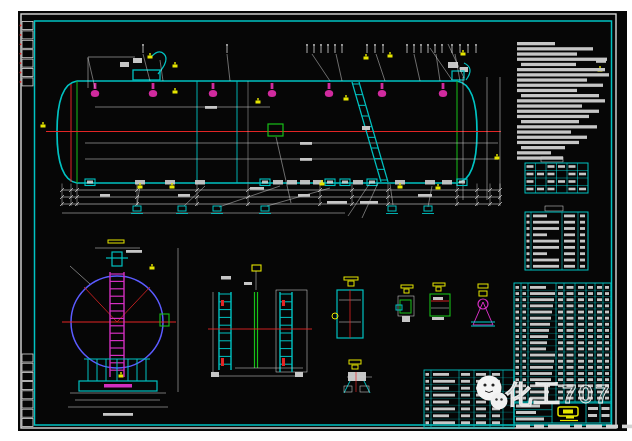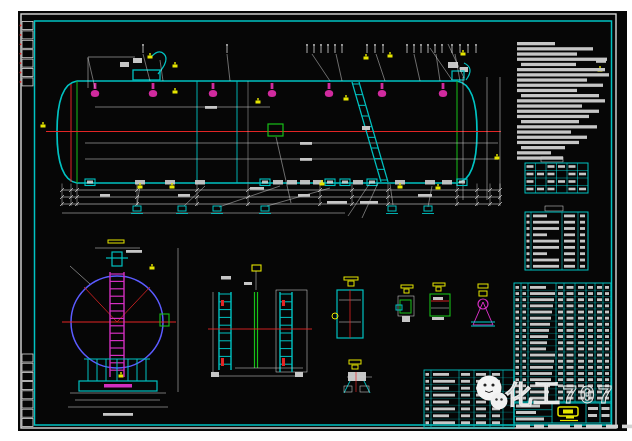--- a/index.html
+++ b/index.html
@@ -1,17 +1,17 @@
 <!DOCTYPE html>
 <html><head>
 <meta charset="utf-8">
 <style>
   html,body{margin:0;padding:0;background:#ffffff;}
   #stage{position:relative;width:632px;height:441px;background:#ffffff;overflow:hidden;
-         font-family:Liberation Mono, monospace;}
+         font-family:Liberation Sans, sans-serif;}
   svg{position:absolute;left:0;top:0;}
   .cy{stroke:#00c2c2;fill:none;}
   .cyt{stroke:#00c2c2;stroke-width:.6;fill:none;}
   .wh{stroke:#d9d9d9;fill:none;}
   .whf{stroke:#cfcfcf;fill:none;stroke-width:.55;}
   .rd{stroke:#e22525;fill:none;}
   .gn{stroke:#18c018;fill:none;}
   .mg{stroke:#d32fc0;fill:none;}
   .yl{stroke:#e5e500;fill:none;}
   .bl{stroke:#5b5bff;fill:none;}

